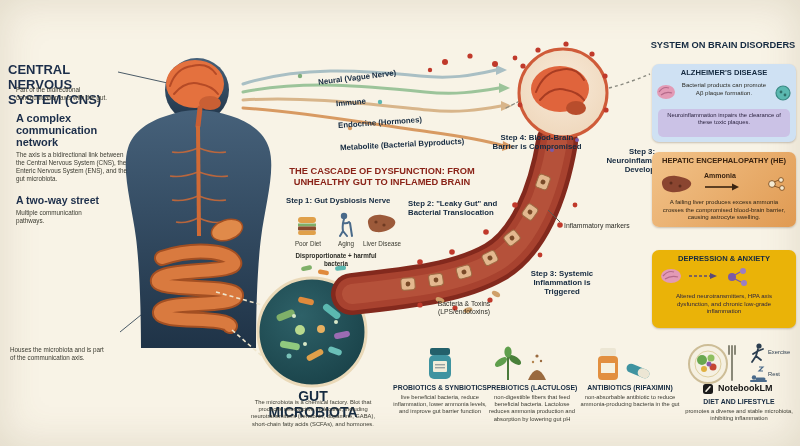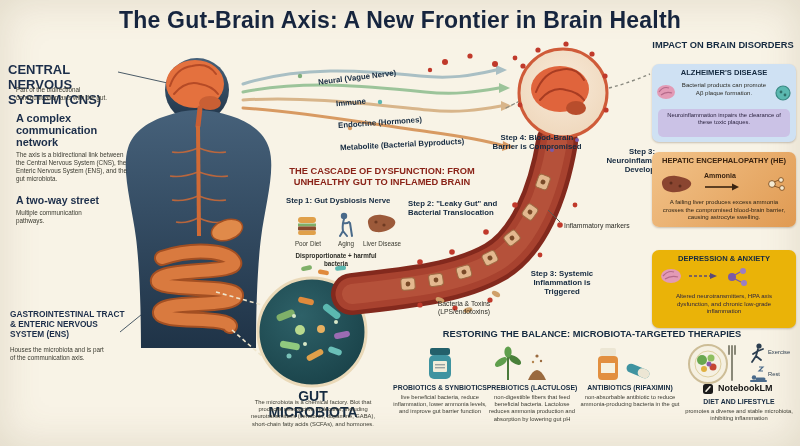--- a/index.html
+++ b/index.html
@@ -200,32 +200,30 @@
 
     <g>
       <rect x="301" y="266" width="11" height="4.5" rx="2.2" fill="#7fb069" transform="rotate(-12 306 268)"></rect>
       <rect x="318" y="270" width="11" height="4.5" rx="2.2" fill="#e08a3c" transform="rotate(10 323 272)"></rect>
       <rect x="335" y="266" width="11" height="4.5" rx="2.2" fill="#5bb8b0" transform="rotate(-6 340 268)"></rect>
     </g>
 
     <path d="M560,222 L548,210" stroke="#5a5a50" stroke-width="1" fill="none"></path>
   </svg>
 
-  <div class="abs navy bold ctr" style="left:0;top:7px;width:800px;font-size:23px;letter-spacing:.2px">The Gut-Brain Axis: A New Frontier in Brain Health</div>
 
   <div class="abs bold" style="left:8px;top:63px;width:112px;font-size:13px;color:#1c2e4a;line-height:1.15">CENTRAL NERVOUS SYSTEM (CNS)</div>
   <div class="abs small" style="left:16px;top:86px;width:104px">Part of the bidirectional communication axis with the gut.</div>
 
   <div class="abs bold" style="left:16px;top:112px;width:112px;font-size:11px;color:#1c2e4a;line-height:1.1">A complex communication network</div>
   <div class="abs small" style="left:16px;top:151px;width:112px">The axis is a bidirectional link between the Central Nervous System (CNS), the Enteric Nervous System (ENS), and the gut microbiota.</div>
 
   <div class="abs bold" style="left:16px;top:194px;width:110px;font-size:10.5px;color:#1c2e4a">A two-way street</div>
   <div class="abs small" style="left:16px;top:209px;width:80px">Multiple communication pathways.</div>
 
-  <div class="abs bold" style="left:10px;top:310px;width:118px;font-size:8.3px;color:#1c2e4a;line-height:1.2">GASTROINTESTINAL TRACT &amp; ENTERIC NERVOUS SYSTEM (ENS)</div>
   <div class="abs small" style="left:10px;top:346px;width:100px">Houses the microbiota and is part of the communication axis.</div>
 
   <div class="abs pathlabel" style="left:318px;top:73px;transform:rotate(-7deg)">Neural (Vague Nerve)</div>
   <div class="abs pathlabel" style="left:336px;top:98px;transform:rotate(-5deg)">Immune</div>
   <div class="abs pathlabel" style="left:338px;top:118px;transform:rotate(-4deg)">Endocrine (Hormones)</div>
   <div class="abs pathlabel" style="left:340px;top:140px;transform:rotate(-3deg)">Metabolite (Bacterial Byproducts)</div>
 
   <div class="abs bold ctr" style="left:262px;top:166px;width:240px;font-size:9.3px;color:#8a2318;line-height:1.15">THE CASCADE OF DYSFUNCTION: FROM UNHEALTHY GUT TO INFLAMED BRAIN</div>
 
   <div class="abs steplabel" style="left:286px;top:197px;width:130px">Step 1: Gut Dysbiosis Nerve</div>
@@ -255,21 +253,21 @@
   <div class="abs steplabel ctr" style="left:489px;top:134px;width:96px">Step 4: Blood-Brain Barrier is Compromised</div>
 
   <div class="abs steplabel ctr" style="left:598px;top:148px;width:88px">Step 3: Neuroinflammation Develops</div>
 
   <div class="abs" style="left:564px;top:222px;width:70px;font-size:6.8px;line-height:1.2;color:#2c2c26">Inflammatory markers</div>
 
   <div class="abs steplabel ctr" style="left:516px;top:270px;width:92px">Step 3: Systemic Inflammation is Triggered</div>
 
   <div class="abs ctr" style="left:414px;top:300px;width:100px;font-size:6.8px;line-height:1.2;color:#2c2c26">Bacteria &amp; Toxins (LPS/endotoxins)</div>
 
-  <div class="abs bold ctr" style="left:650px;top:40px;width:146px;font-size:9.3px;color:#152a40;line-height:1.15">IMPACT ON BRAIN DISORDERS</div>
+  <div class="abs bold ctr" style="left:650px;top:40px;width:146px;font-size:9.3px;color:#152a40;line-height:1.15">SYSTEM ON BRAIN DISORDERS</div>
 
   <div class="abs box" style="left:652px;top:64px;width:144px;height:78px;background:#cfe1f3">
     <div class="boxtitle">ALZHEIMER'S DISEASE</div>
     <svg class="abs" style="left:4px;top:20px" width="20" height="16" viewBox="0 0 20 16">
       <ellipse cx="10" cy="8" rx="9" ry="7" fill="#e39ab5"></ellipse>
       <path d="M3,8 Q7,2 13,4 M5,11 Q10,7 16,9" stroke="#b56a8a" stroke-width="1.2" fill="none"></path>
     </svg>
     <svg class="abs" style="right:4px;top:20px" width="18" height="18" viewBox="0 0 18 18">
       <circle cx="9" cy="9" r="7" fill="#5bb8b0" stroke="#3a8a84" stroke-width="1.2"></circle>
       <circle cx="7" cy="8" r="1.4" fill="#2f6e68"></circle>
@@ -318,21 +316,20 @@
       <circle cx="19" cy="5" r="3" fill="#9b7ec4"></circle>
       <circle cx="20" cy="17" r="3" fill="#9b7ec4"></circle>
       <path d="M11,9 L16,6 M11,13 L17,16" stroke="#7a5aa8" stroke-width="1.2"></path>
     </svg>
     <div class="boxbody" style="top:42px;color:#2c2440">Altered neurotransmitters, HPA axis dysfunction, and chronic low-grade inflammation</div>
   </div>
 
   <div class="abs bold ctr" style="left:258px;top:388px;width:110px;font-size:14px;color:#152a40">GUT MICROBIOTA</div>
   <div class="abs tiny ctr" style="left:246px;top:399px;width:134px">The microbiota is a chemical factory. Blot that produces neuroactive molecules, including neurotransmitters (serotonin, dopamine, GABA), short-chain fatty acids (SCFAs), and hormones.</div>
 
-  <div class="abs bold ctr" style="left:388px;top:329px;width:408px;font-size:9.3px;color:#152a40">RESTORING THE BALANCE: MICROBIOTA-TARGETED THERAPIES</div>
 
   <svg class="abs" style="left:420px;top:343px" width="40" height="40" viewBox="0 0 40 40">
     <rect x="10" y="5" width="20" height="7" rx="2" fill="#23606b"></rect>
     <rect x="9" y="12" width="22" height="24" rx="5" fill="#3f93a0"></rect>
     <rect x="13" y="18" width="14" height="11" rx="1" fill="#f2ecd9"></rect>
     <rect x="15" y="21" width="10" height="1.4" fill="#9aa2a2"></rect>
     <rect x="15" y="24" width="10" height="1.4" fill="#9aa2a2"></rect>
   </svg>
   <div class="abs thtitle ctr" style="left:392px;top:384px;width:96px">PROBIOTICS &amp; SYNBIOTICS</div>
   <div class="abs tiny ctr" style="left:390px;top:394px;width:100px">live beneficial bacteria, reduce inflammation, lower ammonia levels, and improve gut barrier function</div>

